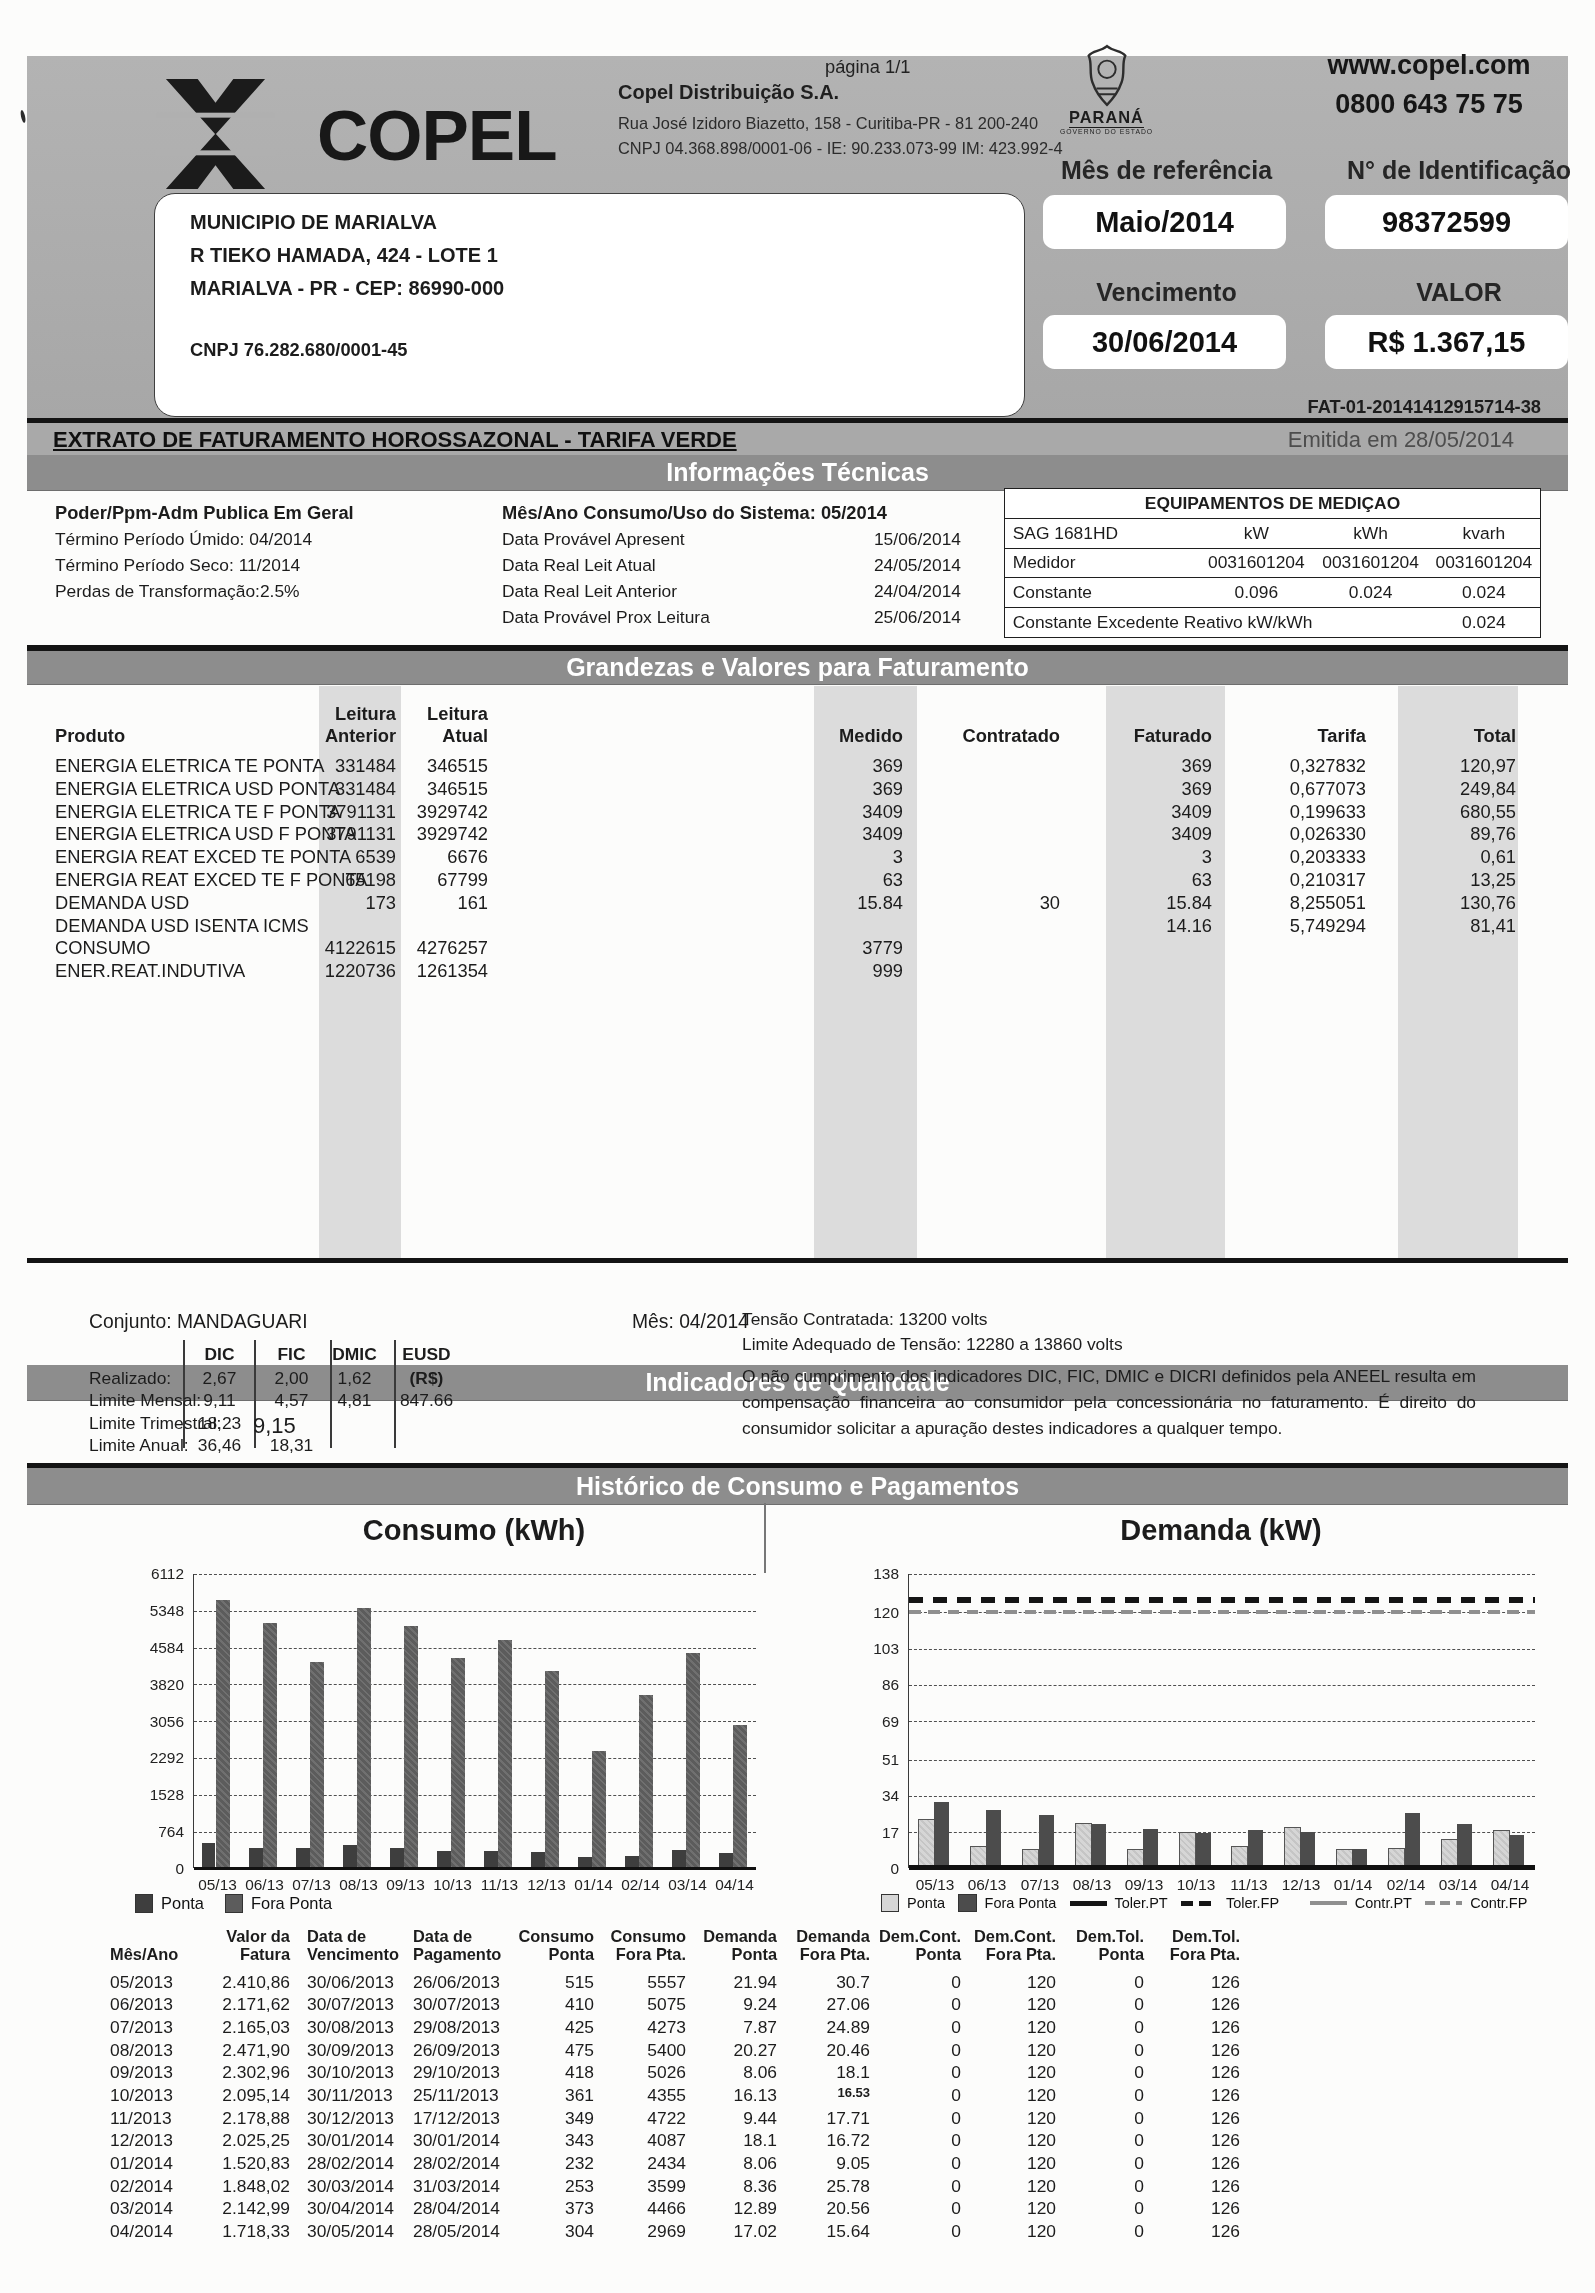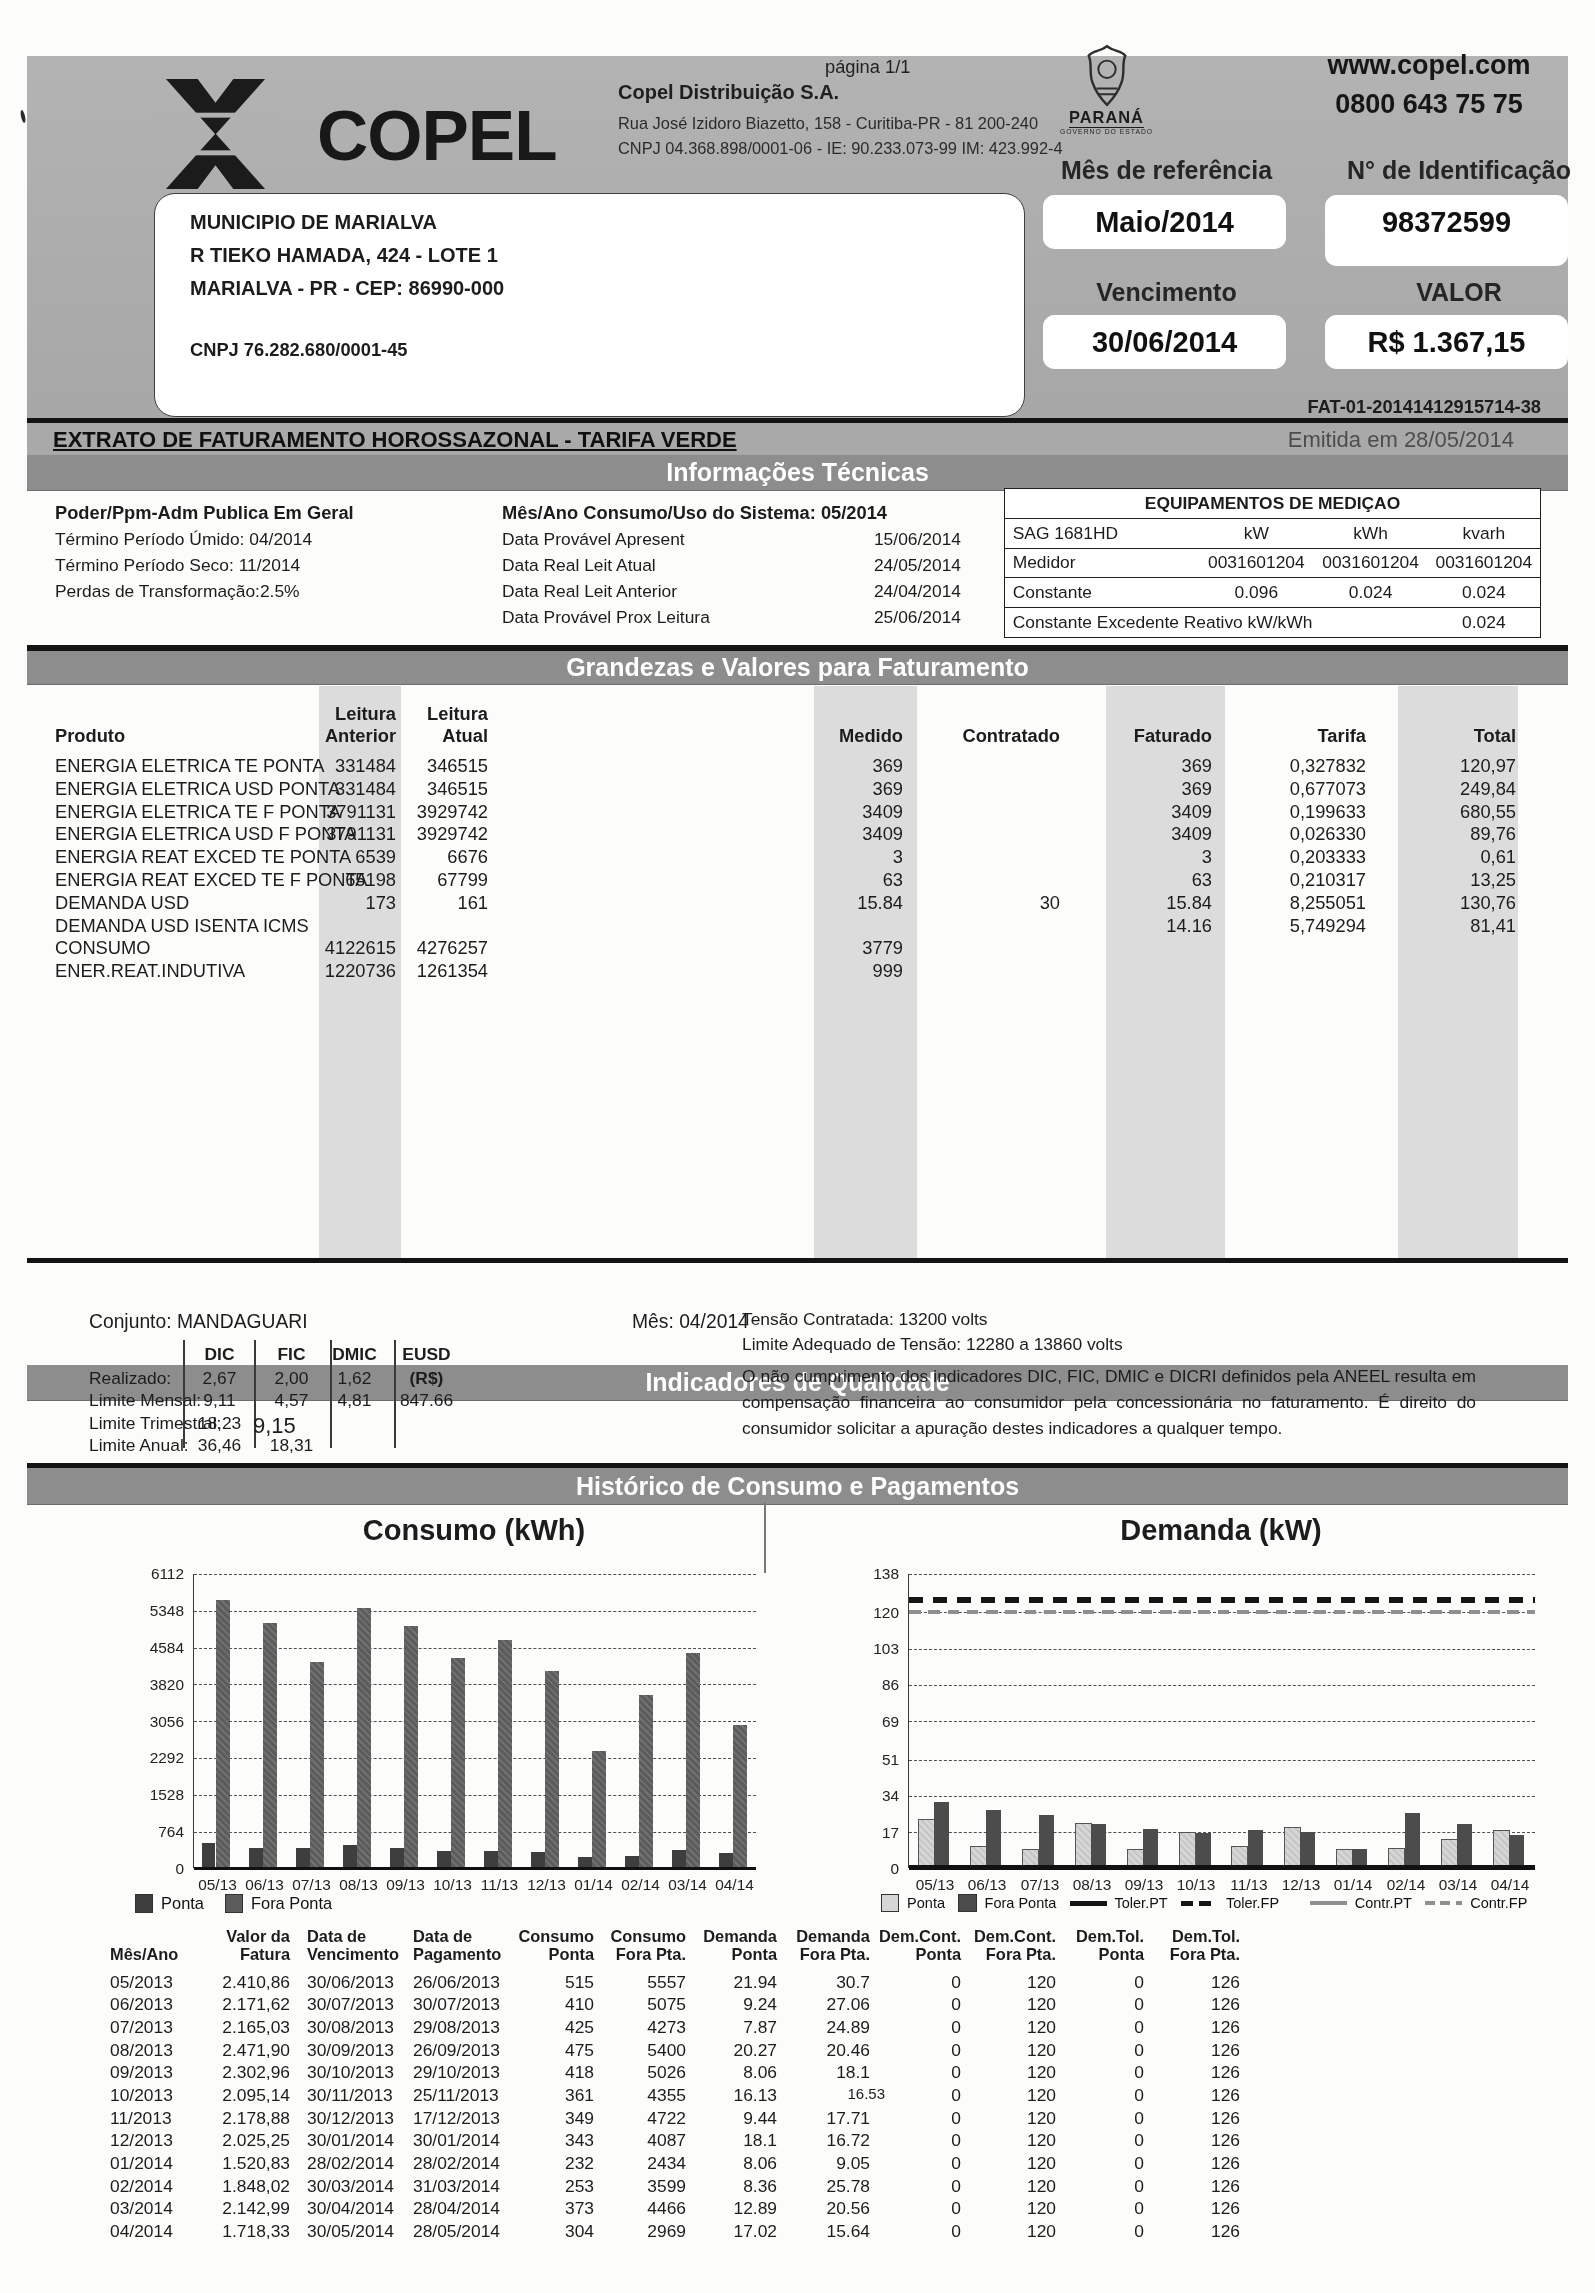--- a/index.html
+++ b/index.html
@@ -92,21 +92,21 @@
     <div class="whitebox" style="left:127px;top:137px;width:869px;height:222px;border:1.9px solid #3f3f3f;border-radius:21px;">
       <div class="abs b" style="left:35px;top:17.4px;font-size:20px;">MUNICIPIO DE MARIALVA</div>
       <div class="abs b" style="left:35px;top:50px;font-size:20px;">R TIEKO HAMADA, 424 - LOTE 1</div>
       <div class="abs b" style="left:35px;top:83px;font-size:20px;">MARIALVA - PR - CEP: 86990-000</div>
       <div class="abs b" style="left:35px;top:145px;font-size:18.3px;">CNPJ 76.282.680/0001-45</div>
     </div>
 
     <div class="abs flabel" style="left:1016px;top:100px;width:247px;">Mês de referência</div>
     <div class="whitebox valuebox" style="left:1016px;top:139px;width:243px;height:54px;">Maio/2014</div>
     <div class="abs flabel" style="left:1294px;top:100px;width:276px;">N° de Identificação</div>
-    <div class="whitebox valuebox" style="left:1298px;top:139px;width:243px;height:71px;">98372599</div>
+    <div class="whitebox valuebox" style="left:1298px;top:139px;width:243px;height:54px;">98372599</div>
     <div class="abs flabel" style="left:1016px;top:222px;width:247px;">Vencimento</div>
     <div class="whitebox valuebox" style="left:1016px;top:259px;width:243px;height:54px;">30/06/2014</div>
     <div class="abs flabel" style="left:1294px;top:222px;width:276px;">VALOR</div>
     <div class="whitebox valuebox" style="left:1298px;top:259px;width:243px;height:54px;">R$ 1.367,15</div>
     <div class="abs b" style="right:27px;top:340px;font-size:18.3px;color:#1d1d1d;">FAT-01-20141412915714-38</div>
   </div>
 
   <div class="rule" style="top:418px;height:4.8px;"></div>
   <div id="extrato-band" style="top:423px;height:32px;">
     <span class="abs b" style="left:26px;top:3.9px;font-size:22px;text-decoration:underline;color:#101010;">EXTRATO DE FATURAMENTO HOROSSAZONAL - TARIFA VERDE</span>
@@ -521,21 +521,21 @@
       <div class="cell" style="top: 2062px; font-size: 17.4px; right: 539px;">120</div>
       <div class="cell" style="top: 2062px; font-size: 17.4px; right: 451px;">0</div>
       <div class="cell" style="top: 2062px; font-size: 17.4px; right: 355px;">126</div>
       <div class="cell" style="top: 2085px; font-size: 17.4px; left: 110px;">10/2013</div>
       <div class="cell" style="top: 2085px; font-size: 17.4px; right: 1305px;">2.095,14</div>
       <div class="cell" style="top: 2085px; font-size: 17.4px; left: 307px;">30/11/2013</div>
       <div class="cell" style="top: 2085px; font-size: 17.4px; left: 413px;">25/11/2013</div>
       <div class="cell" style="top: 2085px; font-size: 17.4px; right: 1001px;">361</div>
       <div class="cell" style="top: 2085px; font-size: 17.4px; right: 909px;">4355</div>
       <div class="cell" style="top: 2085px; font-size: 17.4px; right: 818px;">16.13</div>
-      <div class="cell" style="top: 2085px; font-size: 15px; right: 710px;">16.53</div>
+      <div class="cell" style="top: 2085px; font-size: 13px; right: 725px; font-weight: bold;">16.53</div>
       <div class="cell" style="top: 2085px; font-size: 17.4px; right: 634px;">0</div>
       <div class="cell" style="top: 2085px; font-size: 17.4px; right: 539px;">120</div>
       <div class="cell" style="top: 2085px; font-size: 17.4px; right: 451px;">0</div>
       <div class="cell" style="top: 2085px; font-size: 17.4px; right: 355px;">126</div>
       <div class="cell" style="top: 2108px; font-size: 17.4px; left: 110px;">11/2013</div>
       <div class="cell" style="top: 2108px; font-size: 17.4px; right: 1305px;">2.178,88</div>
       <div class="cell" style="top: 2108px; font-size: 17.4px; left: 307px;">30/12/2013</div>
       <div class="cell" style="top: 2108px; font-size: 17.4px; left: 413px;">17/12/2013</div>
       <div class="cell" style="top: 2108px; font-size: 17.4px; right: 1001px;">349</div>
       <div class="cell" style="top: 2108px; font-size: 17.4px; right: 909px;">4722</div>

